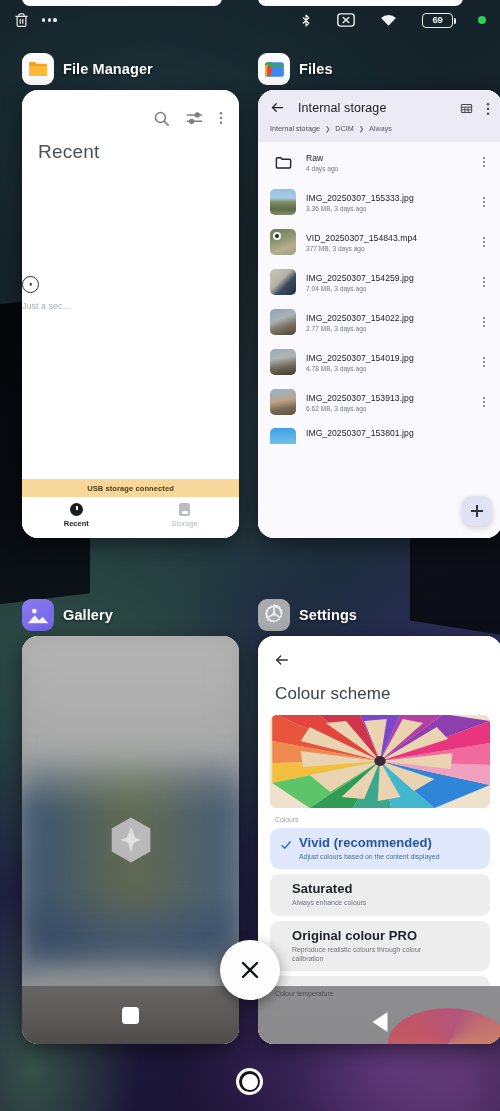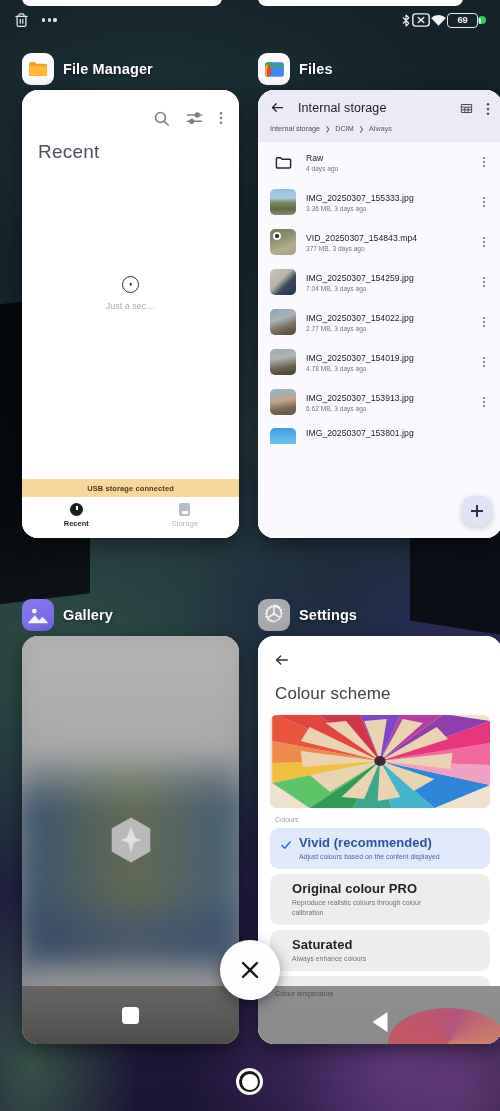--- a/index.html
+++ b/index.html
@@ -41,21 +41,21 @@
   .blob.b3{left:180px;top:540px;width:180px;height:160px;
     background:radial-gradient(ellipse at 50% 50%, rgba(30,40,70,.6), rgba(20,25,50,0) 70%);}
 
   
   #statusbar{
     position:absolute; left:0; right:0; top:0; height:40px;
     display:flex; align-items:center; justify-content:space-between;
     padding:0 14px; z-index:30;
   }
   .sb-left{display:flex;align-items:center;gap:13px;}
-  .sb-right{display:flex;align-items:center;gap:0;}
+  .sb-right{display:flex;align-items:center;gap:25px;}
   .sb-icon{display:flex;align-items:center;justify-content:center;}
   .dots3{display:flex;gap:2.5px;}
   .dots3 i{width:3.2px;height:3.2px;border-radius:50%;background:#dfe4e6;display:block;}
   .battery{
     width:31px;height:15px;border:1.6px solid #e6ebec;border-radius:4px;
     display:flex;align-items:center;justify-content:center;position:relative;
   }
   .battery:after{content:"";position:absolute;right:-4px;top:4px;width:2.4px;height:6px;
     background:#e6ebec;border-radius:0 1.5px 1.5px 0;}
   .battery span{font-size:9.5px;color:#eef2f3;font-weight:700;letter-spacing:-.2px;line-height:1;}
@@ -89,21 +89,21 @@
     position:relative;
   }
   .card.tall{height:448px;}
   .card.tall2{height:408px;}
 
   
   .fm{background:#fff;height:100%;display:flex;flex-direction:column;}
   .fm-top{display:flex;justify-content:flex-end;align-items:center;gap:16px;padding:20px 16px 0 0;}
   .fm-ico{width:17px;height:17px;opacity:.72;}
   .fm-title{font-size:19px;color:#49505a;padding:14px 0 0 16px;letter-spacing:.2px;}
-  .fm-mid{flex:1;display:flex;flex-direction:column;align-items:center;justify-content:center;
+  .fm-mid{flex:1;display:flex;flex-direction:column;align-items:flex-start;justify-content:center;
     padding-bottom:56px;}
   .fm-spin{width:17px;height:17px;border:1.6px solid #2b2f36;border-radius:50%;position:relative;}
   .fm-spin:after{content:"";position:absolute;left:50%;top:50%;width:2.6px;height:2.6px;
     border-radius:50%;background:#2b2f36;transform:translate(-50%,-50%);}
   .fm-wait{font-size:9px;color:#a7acb3;margin-top:8px;}
   .fm-usb{background:#f8d79a;color:#4a3a16;font-size:7.5px;font-weight:700;
     text-align:center;padding:4.5px 0;letter-spacing:.1px;}
   .fm-nav{display:flex;background:#fff;padding:6px 0 10px;}
   .fm-tab{flex:1;display:flex;flex-direction:column;align-items:center;gap:3px;}
   .fm-tab .lbl{font-size:7.5px;font-weight:700;}
@@ -594,27 +594,27 @@
                 <polyline points="4 13 9.5 18.5 20.5 5.5"></polyline>
               </svg>
             </span>
             <span>
               <span class="st-h" style="display:block">Vivid (recommended)</span>
               <span class="st-s" style="display:block">Adjust colours based on the content displayed</span>
             </span>
           </div>
 
           <div class="st-opt plain" style="padding-left:22px">
+            <span class="st-h" style="display:block">Saturated</span>
+            <span class="st-s" style="display:block">Always enhance colours</span>
+          </div>
+
+          <div class="st-opt plain" style="padding-left:22px">
             <span class="st-h" style="display:block">Original colour PRO</span>
             <span class="st-s" style="display:block;max-width:155px">Reproduce realistic colours through colour calibration</span>
-          </div>
-
-          <div class="st-opt plain" style="padding-left:22px">
-            <span class="st-h" style="display:block">Saturated</span>
-            <span class="st-s" style="display:block">Always enhance colours</span>
           </div>
 
           <div class="st-opt plain" style="padding-left:22px">
             <span class="st-h" style="display:block">Advanced settings</span>
             <span class="st-s" style="display:block">Colour gamut options</span>
             <span class="st-chev">
               <svg viewBox="0 0 24 24" fill="none" stroke="#5d616a" stroke-width="2.4" stroke-linecap="round" stroke-linejoin="round">
                 <circle cx="12" cy="12" r="10" stroke-width="1.4"></circle>
                   <polyline points="10 8 14 12 10 16"></polyline>
               </svg>

